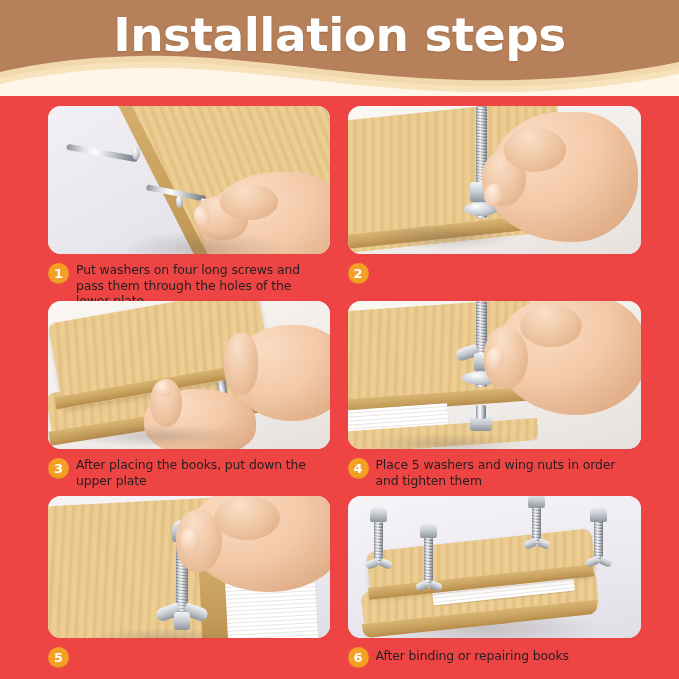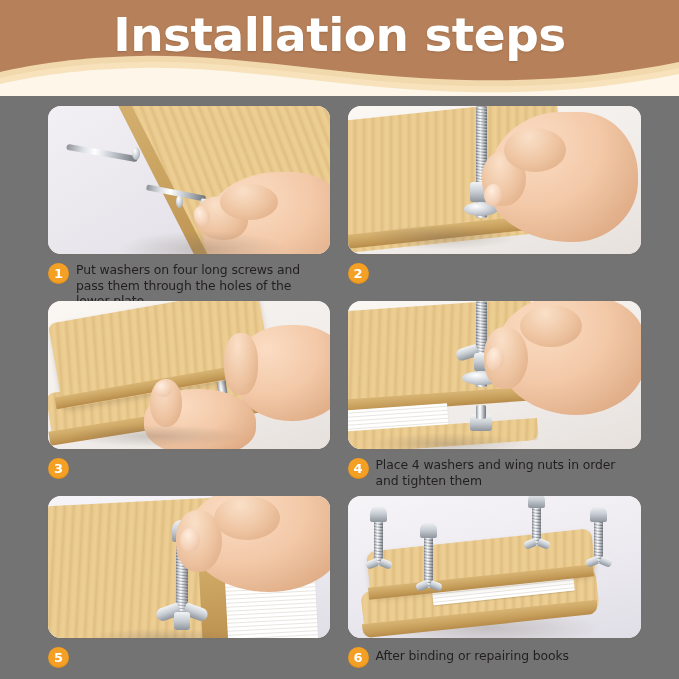--- a/index.html
+++ b/index.html
@@ -11,21 +11,21 @@
     height: 679px;
     overflow: hidden;
     background: #fdf6e9;
     font-family: "Liberation Sans", sans-serif;
     -webkit-font-smoothing: antialiased;
   }
   .page {
     position: relative;
     width: 679px;
     height: 679px;
-    background: #737373;
+    background: #ef4444;
     overflow: hidden;
   }
 
   
   .header {
     position: absolute;
     left: 0; top: 0;
     width: 679px;
     height: 96px;
     overflow: hidden;
@@ -308,20 +308,21 @@
           <div class="skin2" style="left:176px; top:32px; width:34px; height:62px; border-radius:45%;"></div>
 
           <div class="skin" style="left:96px; top:88px; width:112px; height:66px; border-radius:46% 50% 40% 45%;"></div>
           <div class="skin2" style="left:102px; top:78px; width:32px; height:48px; border-radius:48%;"></div>
           <div class="nail" style="left:106px; top:80px; width:18px; height:16px;"></div>
           <div class="shadow-soft" style="left:18px; top:124px; width:180px; height:22px;"></div>
         </div>
       </div>
       <div class="caption">
         <div class="badge">3</div>
+        <div class="caption-text">After placing the books, put down the upper plate</div>
       </div>
     </div>
 
     <div class="step col-right row-2">
       <div class="photo">
         <div class="scene">
           <div class="bg-soft2"></div>
 
           <div class="board" style="left:-10px; top:4px; width:198px; height:100px; transform:rotate(-4deg); border-radius:8px;">
             <div class="board-grain" style="border-radius:8px;"></div>
@@ -348,21 +349,21 @@
 
           <div class="skin" style="left:148px; top:-6px; width:150px; height:120px; border-radius:48% 42% 48% 55%;"></div>
           <div class="skin2" style="left:136px; top:26px; width:44px; height:62px; border-radius:45% 50% 50% 45%;"></div>
           <div class="nail" style="left:138px; top:46px; width:18px; height:24px; transform:rotate(6deg);"></div>
           <div class="skin2" style="left:172px; top:4px; width:62px; height:42px; border-radius:50%;"></div>
           <div class="shadow-soft" style="left:18px; top:132px; width:160px; height:22px;"></div>
         </div>
       </div>
       <div class="caption">
         <div class="badge">4</div>
-        <div class="caption-text">Place 4 washers and wing nuts in order and tighten them</div>
+        <div class="caption-text">Place 5 washers and wing nuts in order and tighten them</div>
       </div>
     </div>
 
     <div class="step col-left row-3">
       <div class="photo">
         <div class="scene">
           <div class="bg-soft3"></div>
 
           <div class="board" style="left:-16px; top:6px; width:200px; height:146px; transform:rotate(-3deg); border-radius:6px;">
             <div class="board-grain" style="border-radius:6px;"></div>

